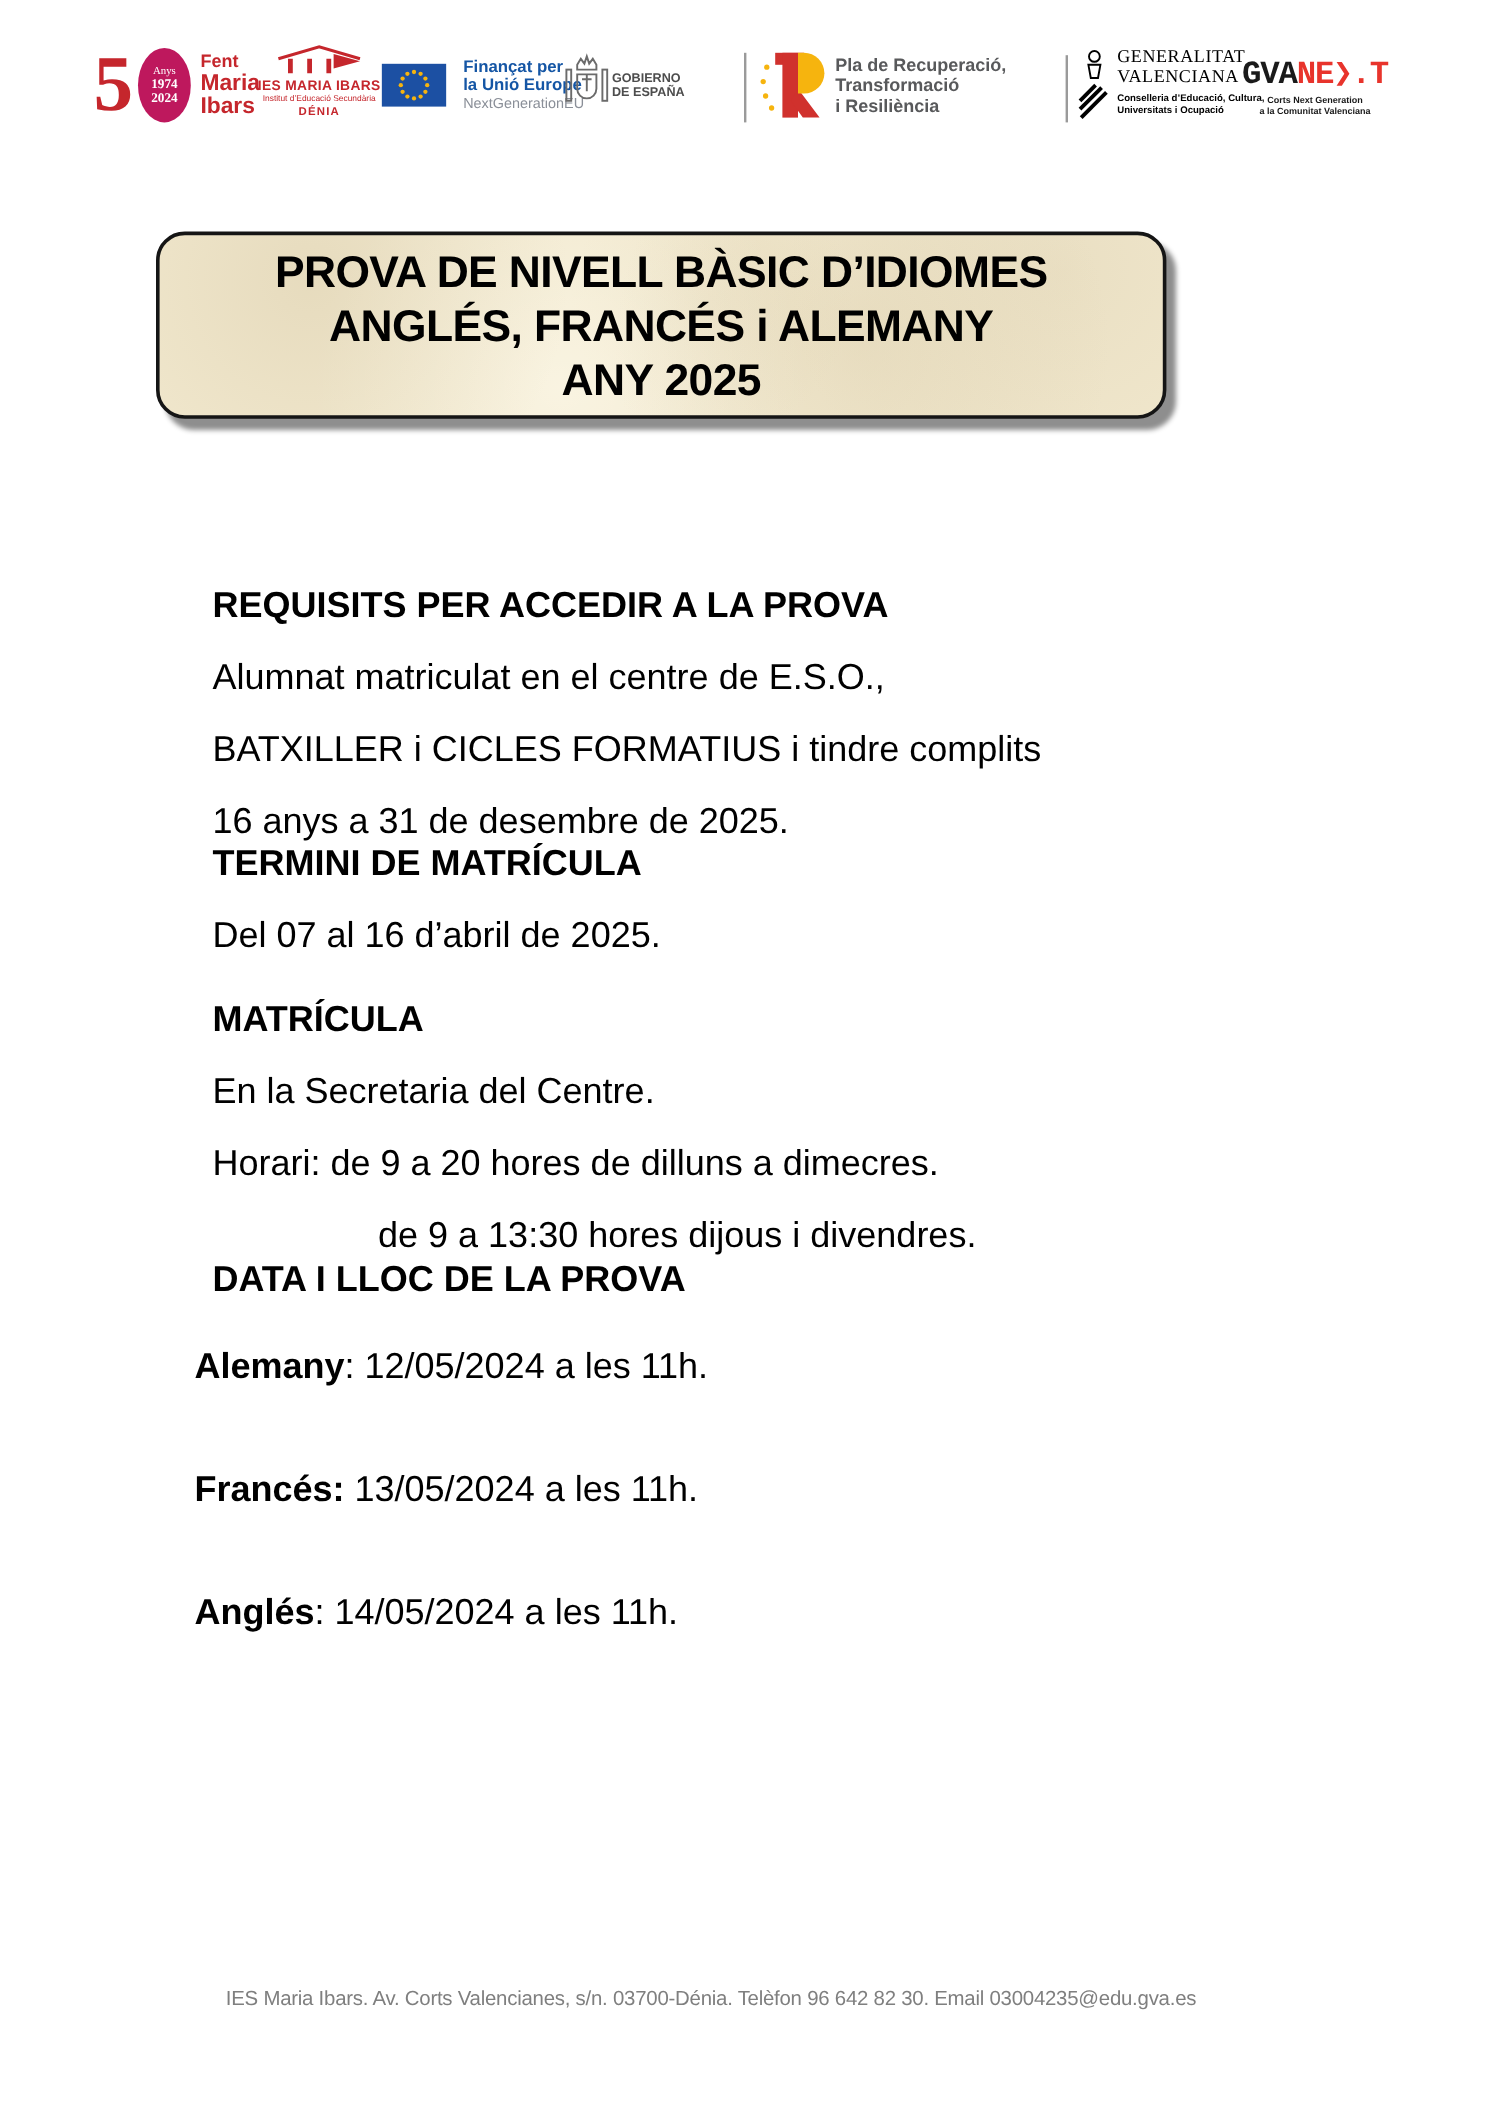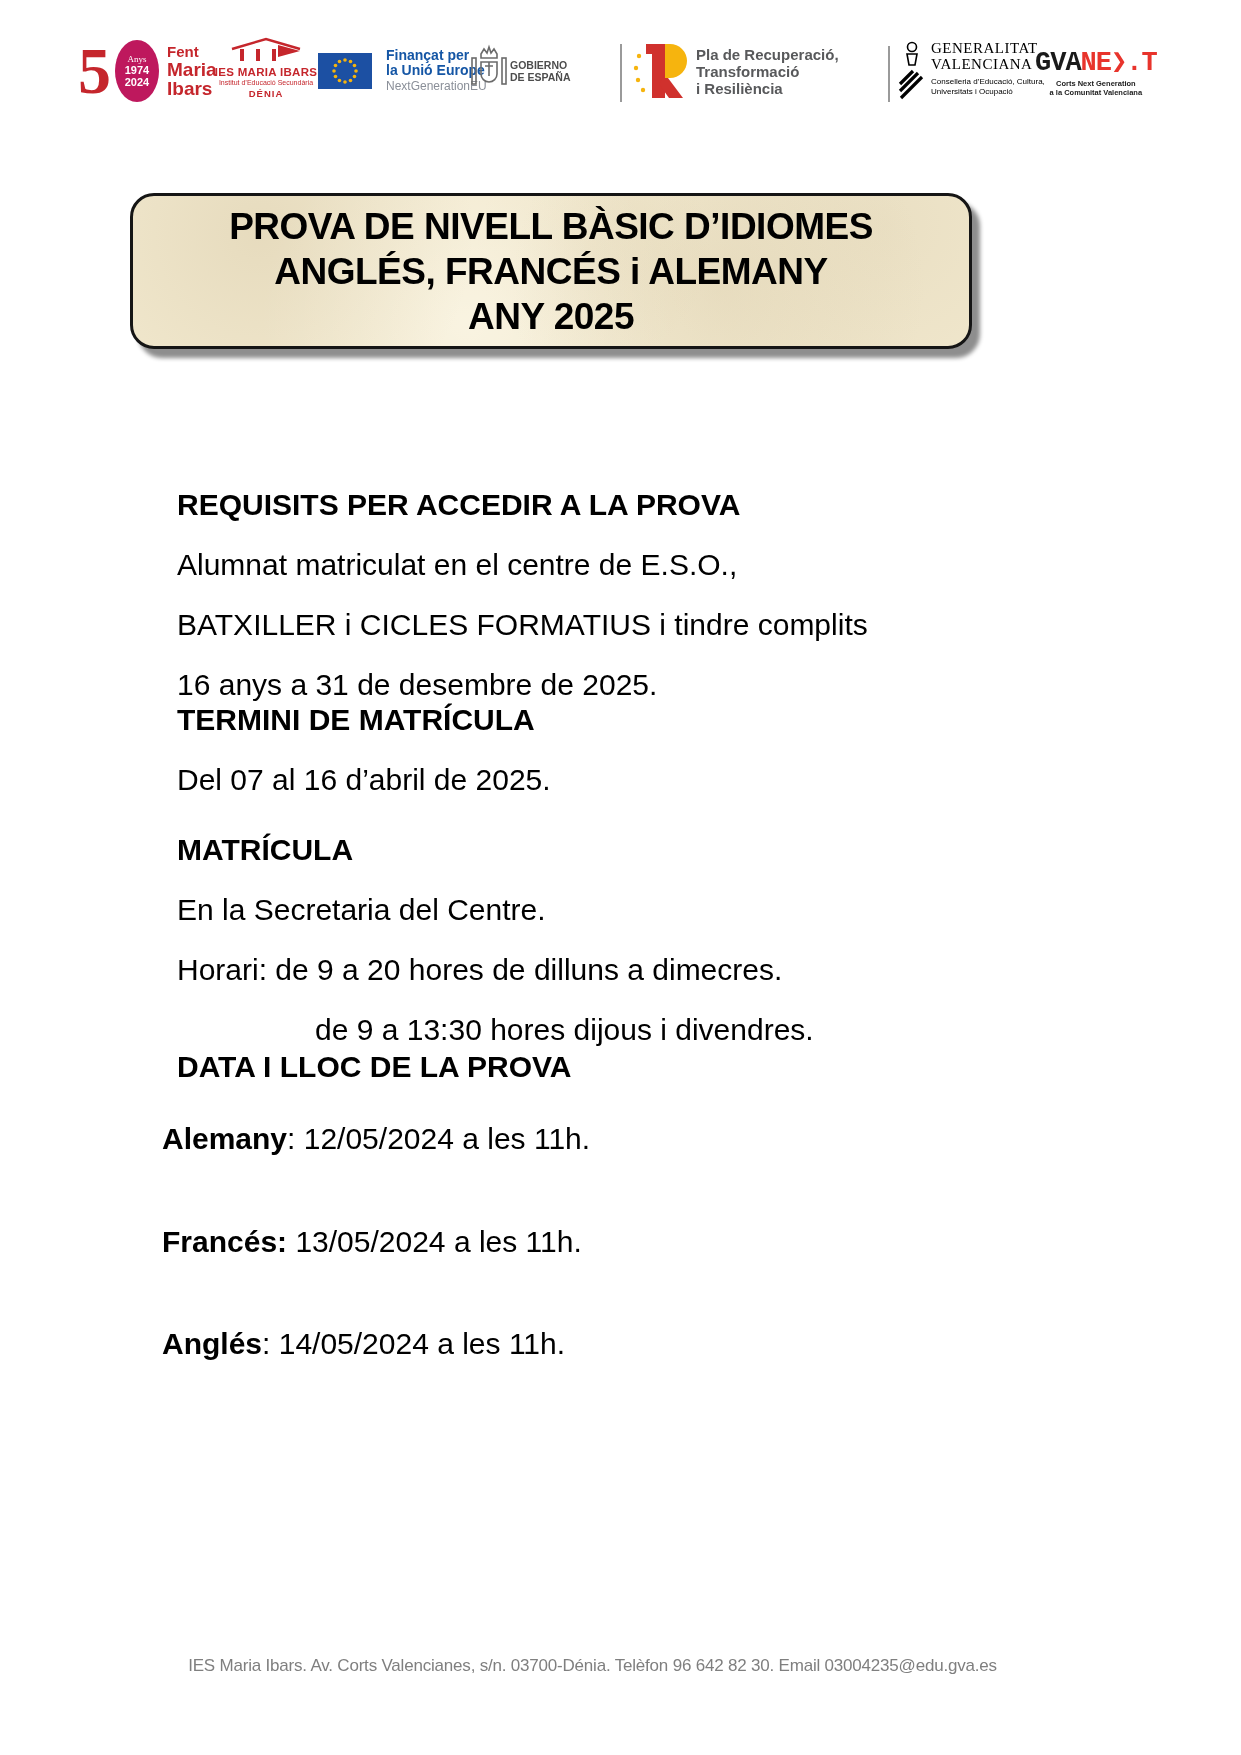--- a/index.html
+++ b/index.html
@@ -6,41 +6,41 @@
   body{
     width:1241px;height:1755px;position:relative;background:#ffffff;
     font-family:"Liberation Sans", sans-serif;color:#000;overflow:hidden;
   }
   
   .logo{position:absolute;display:flex;align-items:center;}
   .anniv{left:78px;top:40px;gap:4px;}
   .anniv .digit{font-size:66px;font-weight:bold;color:#c5262c;line-height:62px;font-family:"Liberation Serif",serif;}
   .anniv .oval{width:44px;height:62px;background:#be185d;border-radius:50%;display:flex;flex-direction:column;justify-content:center;align-items:center;color:#fff;}
   .anniv .oval .a{font-size:9px;font-family:"Liberation Serif",serif;}
-  .anniv .oval .y{font-size:11px;font-weight:bold;line-height:12px;}
+  .anniv .oval .y{font-size:11px;font-weight:bold;line-height:12px;font-family:Liberation Serif, serif;}
   .anniv .name{display:flex;flex-direction:column;color:#c5262c;font-weight:bold;line-height:16px;margin-left:4px;}
   .anniv .name .n1{font-size:15px;}
   .anniv .name .n2,.anniv .name .n3{font-size:19px;line-height:19px;}
   .ies{left:210px;top:36px;flex-direction:column;width:112px;text-align:center;color:#c5262c;}
   .ies .bname{font-size:11.5px;font-weight:bold;letter-spacing:.3px;margin-top:2px;}
   .ies .bsub{font-size:7px;margin-top:1px;}
   .ies .bcity{font-size:9.5px;font-weight:bold;margin-top:2px;letter-spacing:1px;}
   .eu{left:318px;top:48px;gap:14px;}
   .eu .eutext{display:flex;flex-direction:column;line-height:15px;}
   .eu .b1,.eu .b2{font-size:14px;font-weight:bold;color:#1556a5;}
   .eu .b3{font-size:12px;color:#8a8f98;margin-top:1px;}
   .gob{left:468px;top:44px;gap:0;}
   .gob .gtext{font-size:10.5px;color:#4d4d4d;line-height:12px;font-weight:bold;}
   .vdiv{position:absolute;width:2px;background:#9a9a9a;}
   .prtr{left:632px;top:40px;gap:8px;}
   .prtr .ptext{display:flex;flex-direction:column;font-size:15px;font-weight:bold;color:#58595b;line-height:17px;}
   .gv{left:898px;top:40px;gap:7px;align-items:flex-start;}
   .gv .gvtext{display:flex;flex-direction:column;}
   .gv .gv1{font-size:15px;letter-spacing:.5px;font-family:"Liberation Serif",serif;line-height:16px;color:#000;}
-  .gv .gvdept{font-size:8px;font-weight:normal;color:#000;line-height:10px;margin-top:5px;}
+  .gv .gvdept{font-size:8px;font-weight:bold;color:#000;line-height:10px;margin-top:5px;}
   .gvanext{left:1035px;top:50px;flex-direction:column;align-items:center;}
   .gvanext .big{font-size:27px;font-weight:800;letter-spacing:-1px;line-height:26px;font-family:Liberation Mono, monospace;}
   .gvanext .big .blk{color:#1a1a1a;}
   .gvanext .big .red{color:#e8342c;}
   .gvanext .sub{font-size:7.5px;font-weight:bold;color:#1a1a1a;line-height:9px;text-align:center;margin-top:3px;}
   
   .titlebox{
     position:absolute;left:130px;top:193px;width:842px;height:156px;box-sizing:border-box;
     background-color:#f2e9cf;
     background-image:

